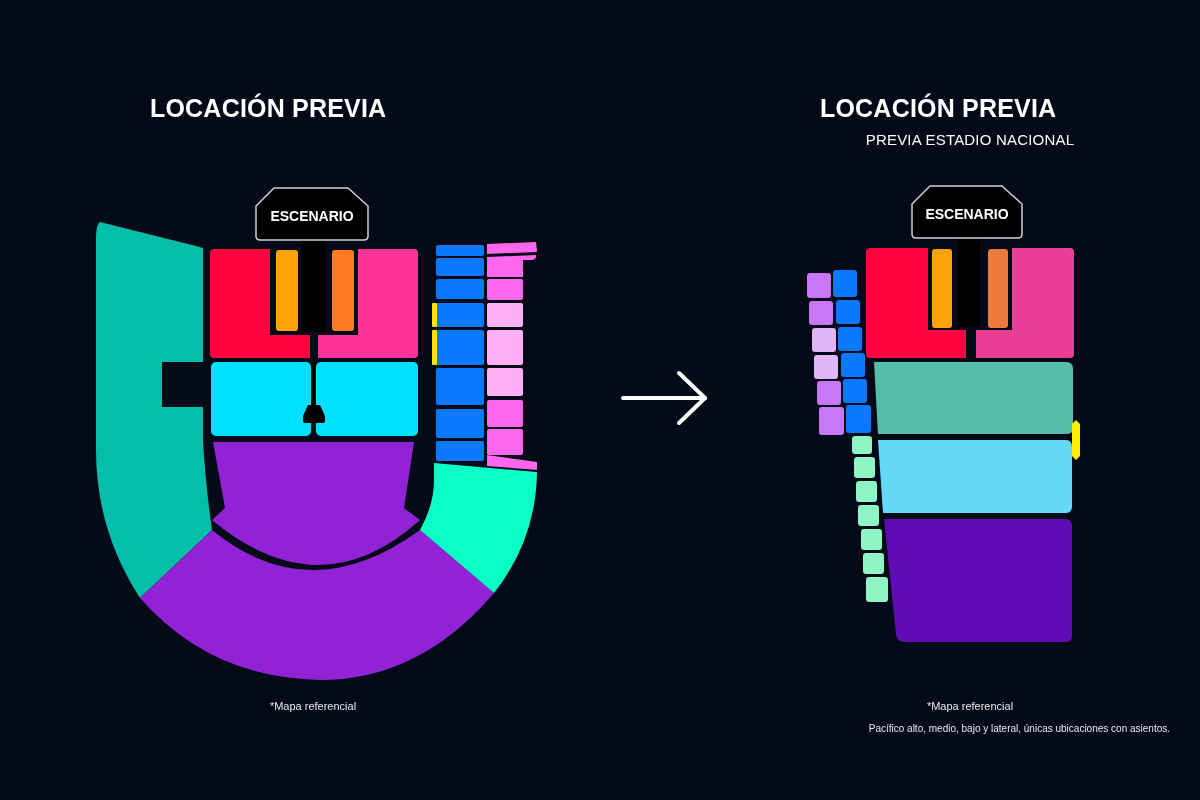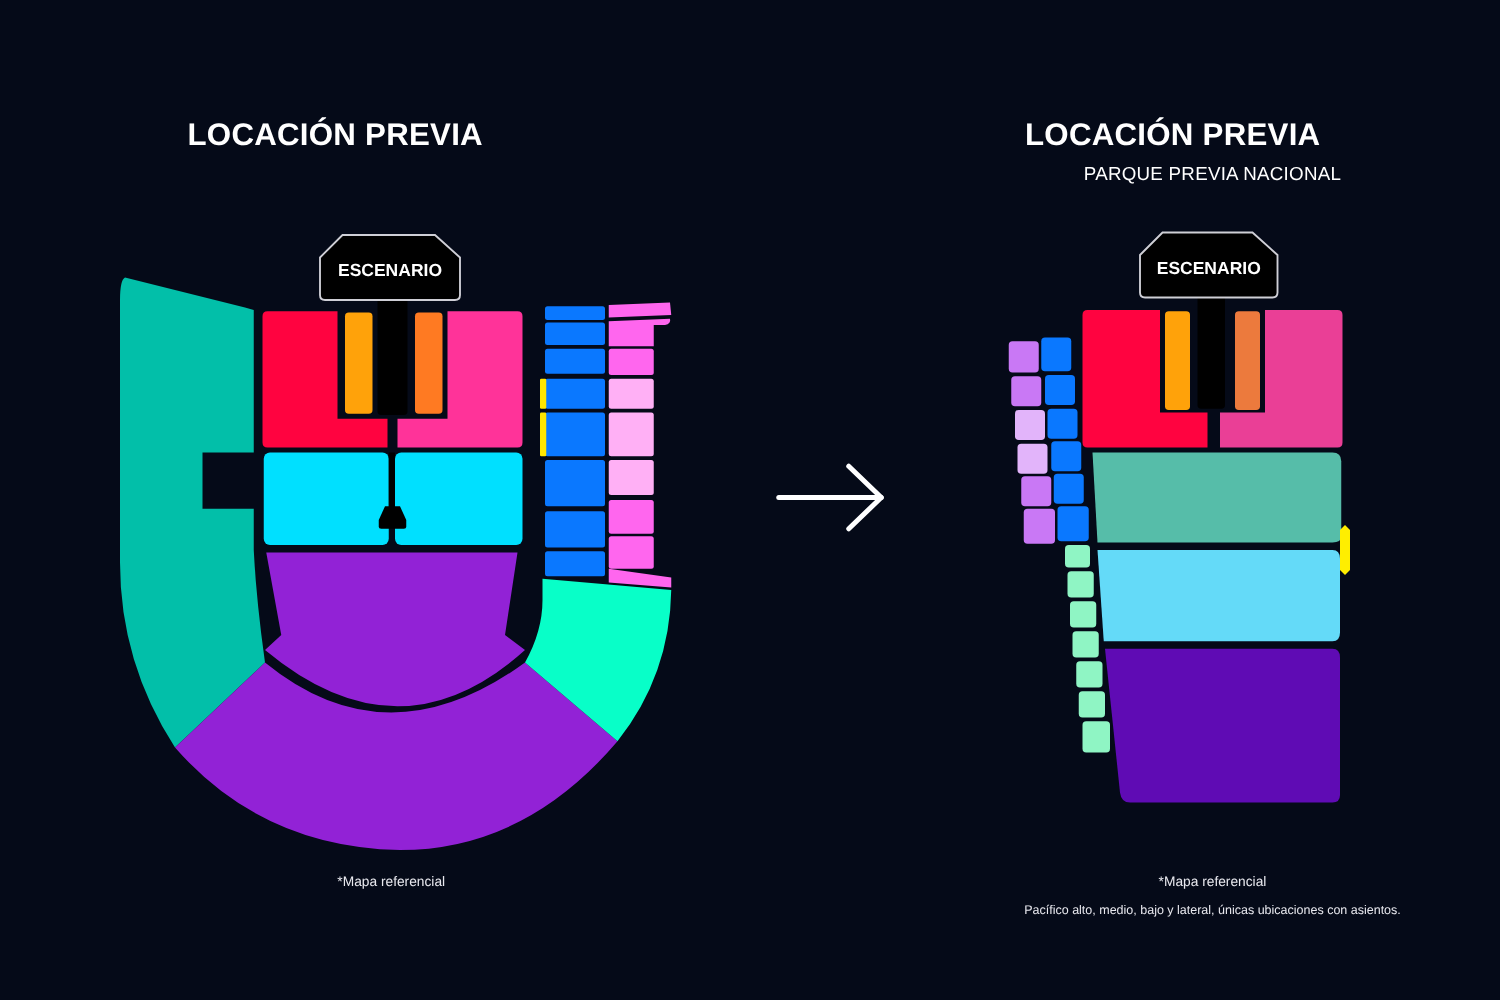--- a/index.html
+++ b/index.html
@@ -25,21 +25,21 @@
   .stage-label {
     font-family:"Liberation Sans", sans-serif; font-weight:700; font-size:14px; fill:#ffffff;
   }
 </style>
 </head>
 <body>
 
 <div class="title" style="left:150px; top:94px; width:326px;">LOCACIÓN PREVIA</div>
 
 <div class="title" style="left:820px; top:94px; width:300px;">LOCACIÓN PREVIA</div>
-<div class="subtitle" style="left:820px; top:131px; width:300px;">PARQUE PREVIA NACIONAL</div>
+<div class="subtitle" style="left:820px; top:131px; width:300px;">PREVIA ESTADIO NACIONAL</div>
 
 <svg class="map" width="1200" height="800" viewBox="0 0 1200 800">
 
   <g>
 
     <path d="M100,222 Q96,224 96,240 L96,450 Q96,530 140,598 L212,530 Q205,480 203,440 L203,407 L162,407 L162,362 L203,362 L203,248 L196,246 Z" fill="#02bfa9"></path>
 
     <path d="M140,598 L212,530 Q310,610 420,530 L494,593 Q420,680 320,680 Q210,678 140,598 Z" fill="#9222d6"></path>
 
     <path d="M213,442 L414,442 L404,508 L420,520 Q320,610 212,520 L225,508 Z" fill="#9222d6"></path>
@@ -140,13 +140,13 @@
       <rect x="861" y="529" width="21" height="21" rx="3" fill="#8ff5c4"></rect>
       <rect x="863" y="553" width="21" height="21" rx="3" fill="#8ff5c4"></rect>
       <rect x="866" y="577" width="22" height="25" rx="3" fill="#8ff5c4"></rect>
     </g>
   </g>
 </svg>
 
 <div class="note" style="left:213px; top:700px; width:200px;">*Mapa referencial</div>
 
 <div class="note" style="left:870px; top:700px; width:200px;">*Mapa referencial</div>
-<div class="note note-small" style="left:770px; top:723px; width:400px;">Pacífico alto, medio, bajo y lateral, únicas ubicaciones con asientos.</div>
+<div class="note note-small" style="left:770px; top:723px; width:400px;text-align:right;">Pacífico alto, medio, bajo y lateral, únicas ubicaciones con asientos.</div>
 
 </body></html>

